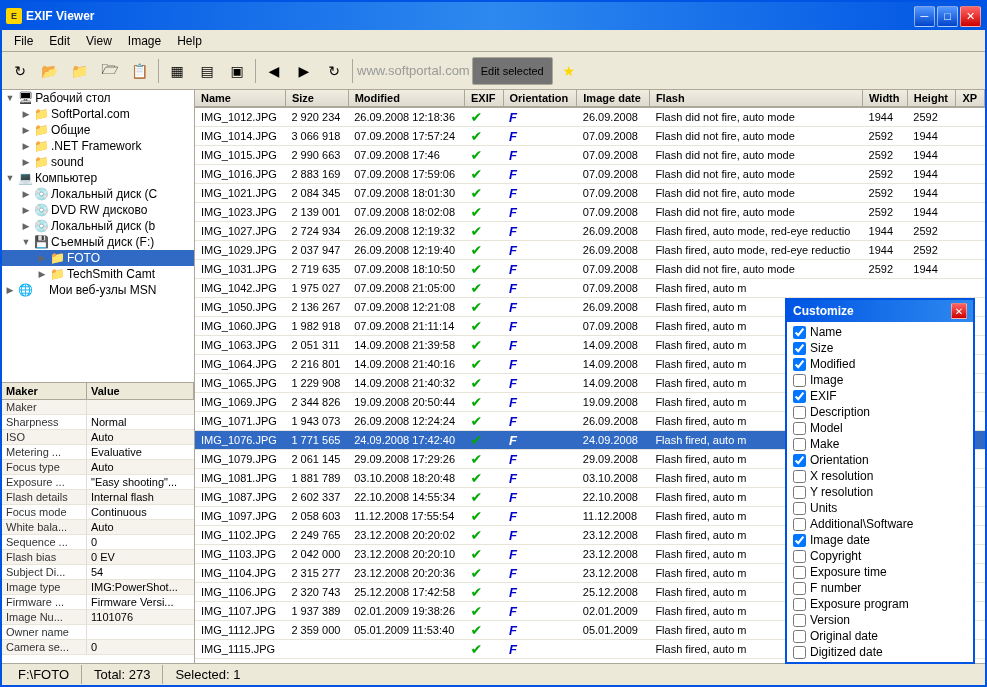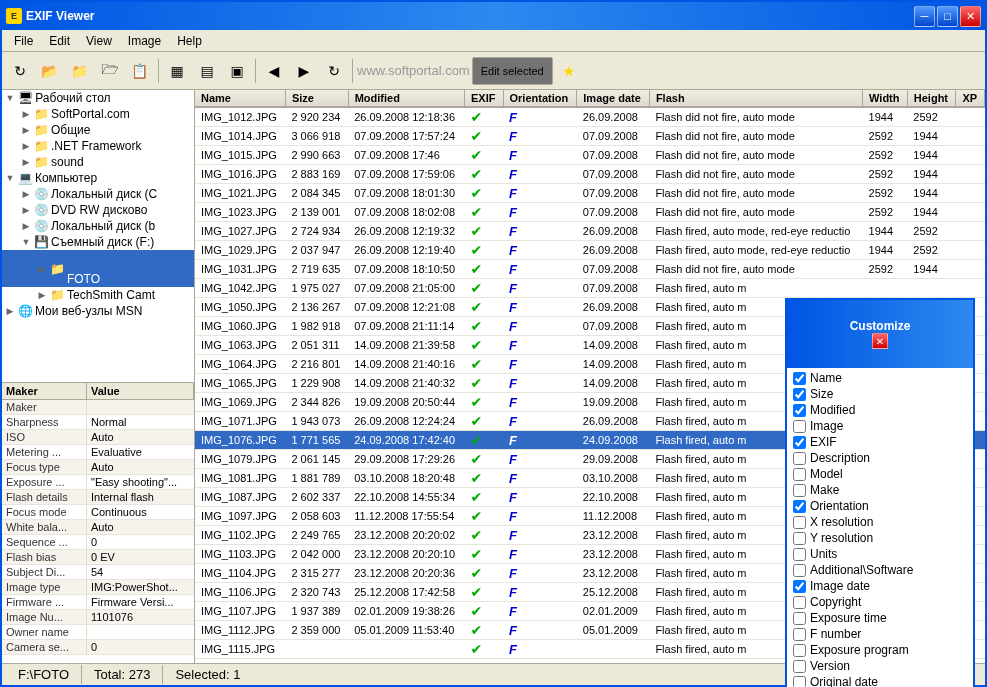--- a/index.html
+++ b/index.html
@@ -51,21 +51,21 @@
     td { padding: 1px 6px; white-space: nowrap; font-size: 11px; }
     .check-green { color: #00aa00; font-size: 14px; }
     .orientation-f { color: #0000cc; font-weight: bold; font-size: 13px; font-style: italic; }
     .orientation-f-white { color: #ffffff; font-weight: bold; font-size: 13px; font-style: italic; }
     
     .status-bar { height: 22px; background: #ece9d8; border-top: 1px solid #aca899; display: flex; align-items: center; padding: 0 4px; flex-shrink: 0; }
     .status-segment { padding: 2px 12px; border-right: 1px solid #aca899; font-size: 13px; }
     .status-segment:last-child { border-right: none; }
     
     .customize-dialog { position: absolute; top: 298px; right: 12px; width: 190px; background: #ece9d8; border: 2px solid #0054e3; z-index: 100; }
-    .dialog-title { background: linear-gradient(to right, #0054e3, #2d89ef); color: white; padding: 19px 6px; display: flex; justify-content: space-between; align-items: center; font-size: 12px; font-weight: bold; flex-direction: column; }
+    .dialog-title { background: linear-gradient(to right, #0054e3, #2d89ef); color: white; padding: 3px 6px; display: flex; justify-content: space-between; align-items: center; font-size: 12px; font-weight: bold; }
     .dialog-close { background: linear-gradient(to bottom, #ff6666, #cc0000); border: 1px solid rgba(255,255,255,0.5); color: white; width: 16px; height: 16px; font-size: 10px; cursor: pointer; display: flex; align-items: center; justify-content: center; border-radius: 1px; }
     .dialog-content { padding: 2px; background: white; max-height: 340px; overflow-y: auto; }
     .dialog-item { display: flex; align-items: center; padding: 1px 4px; font-size: 11px; cursor: pointer; }
     .dialog-item input[type=checkbox] { margin-right: 4px; }
   </style>
 </head>
 <body>
 
 <div class="window">
 
@@ -160,31 +160,31 @@
           <span class="tree-label" style="margin-left:2px;">Локальный диск (b</span>
         </div>
         <div class="tree-item" style="padding-left:16px;">
           <div class="tree-expander">▼</div>
           <span class="folder-icon">💾</span>
           <span class="tree-label" style="margin-left:2px;">Съемный диск (F:)</span>
         </div>
         <div class="tree-item selected" style="padding-left:32px;">
           <div class="tree-expander">▶</div>
           <span class="folder-icon">📁</span>
-          <span class="tree-label" style="margin-left:2px;margin-top:21px;">FOTO</span>
+          <span class="tree-label" style="margin-left:2px;">FOTO</span>
         </div>
         <div class="tree-item" style="padding-left:32px;">
           <div class="tree-expander">▶</div>
           <span class="folder-icon">📁</span>
           <span class="tree-label" style="margin-left:2px;">TechSmith Camt</span>
         </div>
         <div class="tree-item">
           <div class="tree-expander">▶</div>
           <span class="folder-icon">🌐</span>
-          <span class="tree-label" style="margin-left:2px;">Мои веб-узлы MSN</span>
+          <span class="tree-label" style="margin-left:16px;">Мои веб-узлы MSN</span>
         </div>
       </div>
 
       <div class="props-area">
         <div class="props-header">
           <div class="props-col-header" style="width:85px;">Maker</div>
           <div class="props-col-header" style="flex:1;">Value</div>
         </div>
         <div class="prop-row">
           <div class="prop-name">Maker</div>

